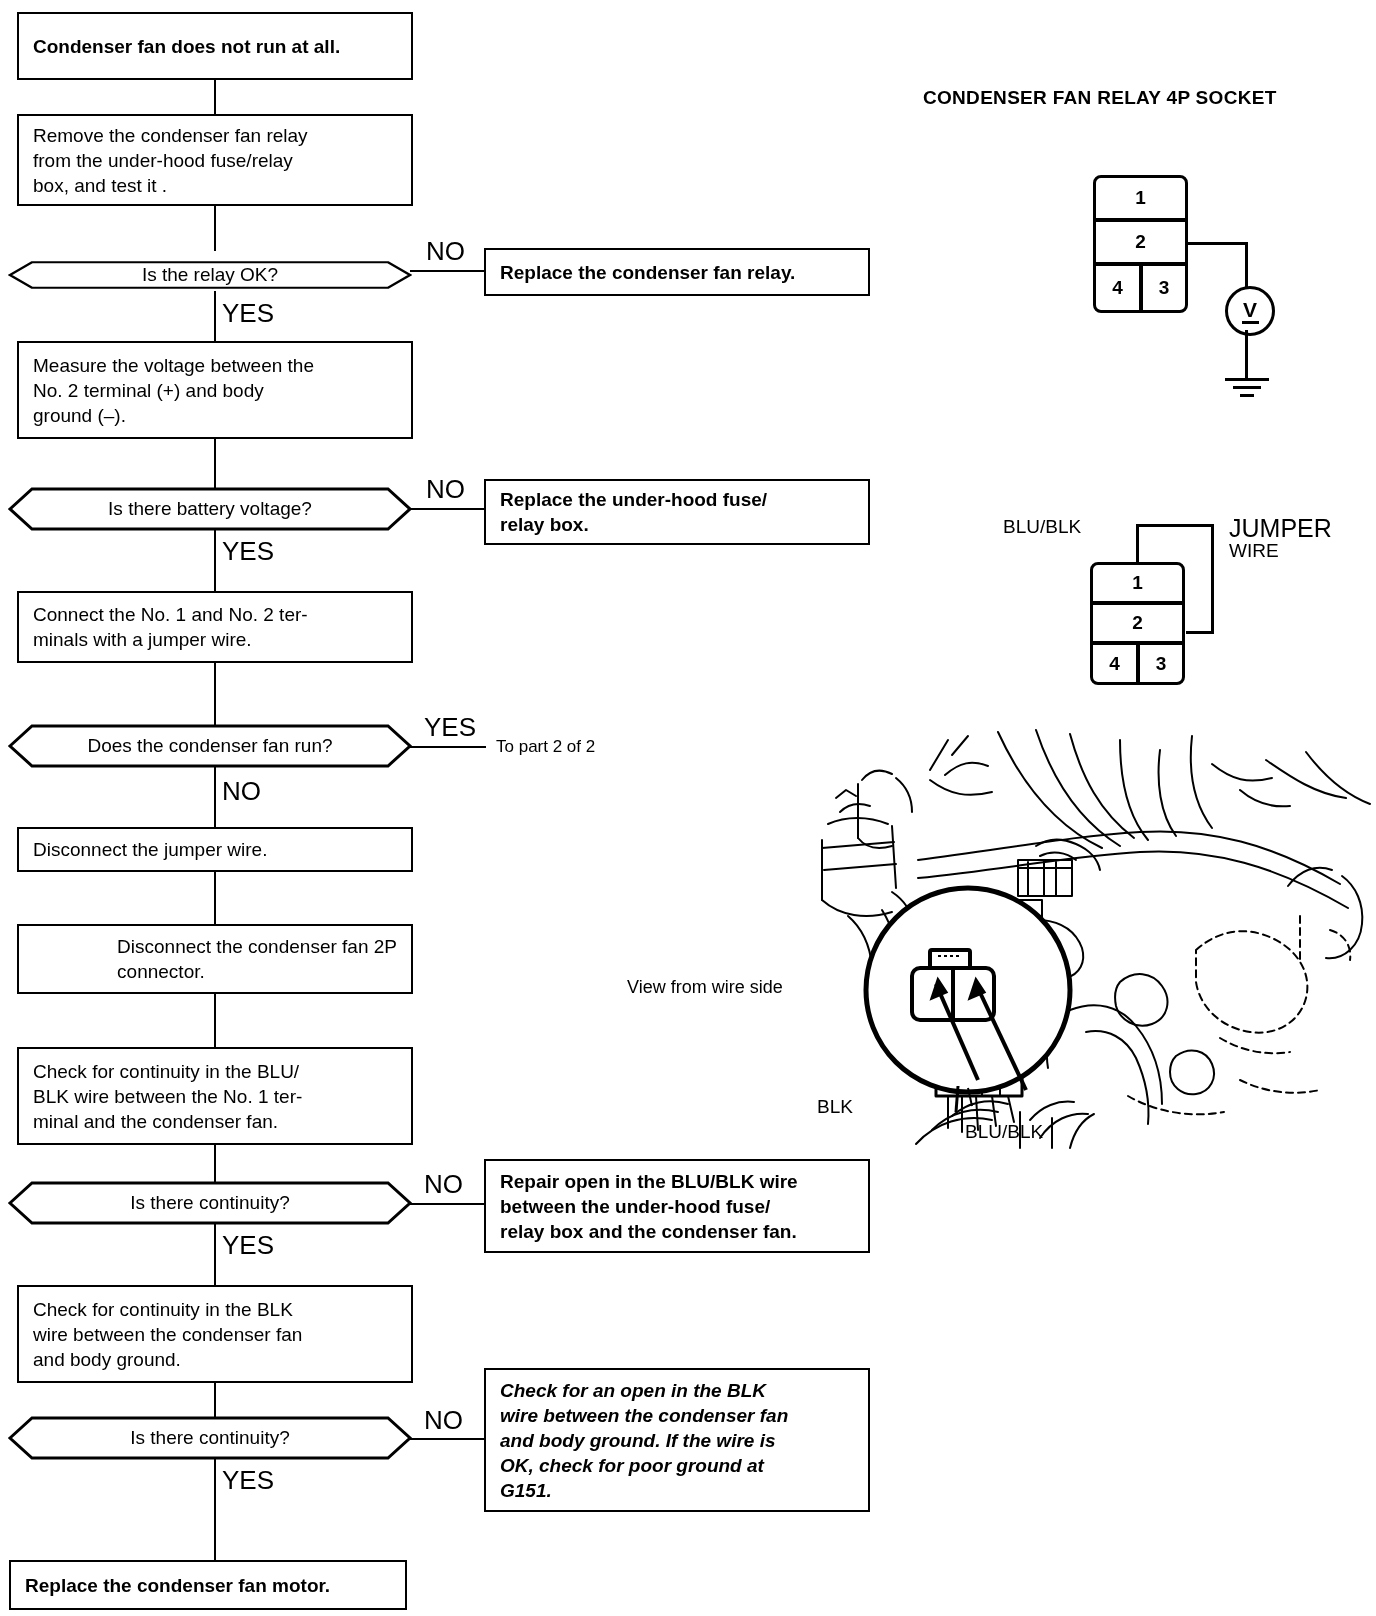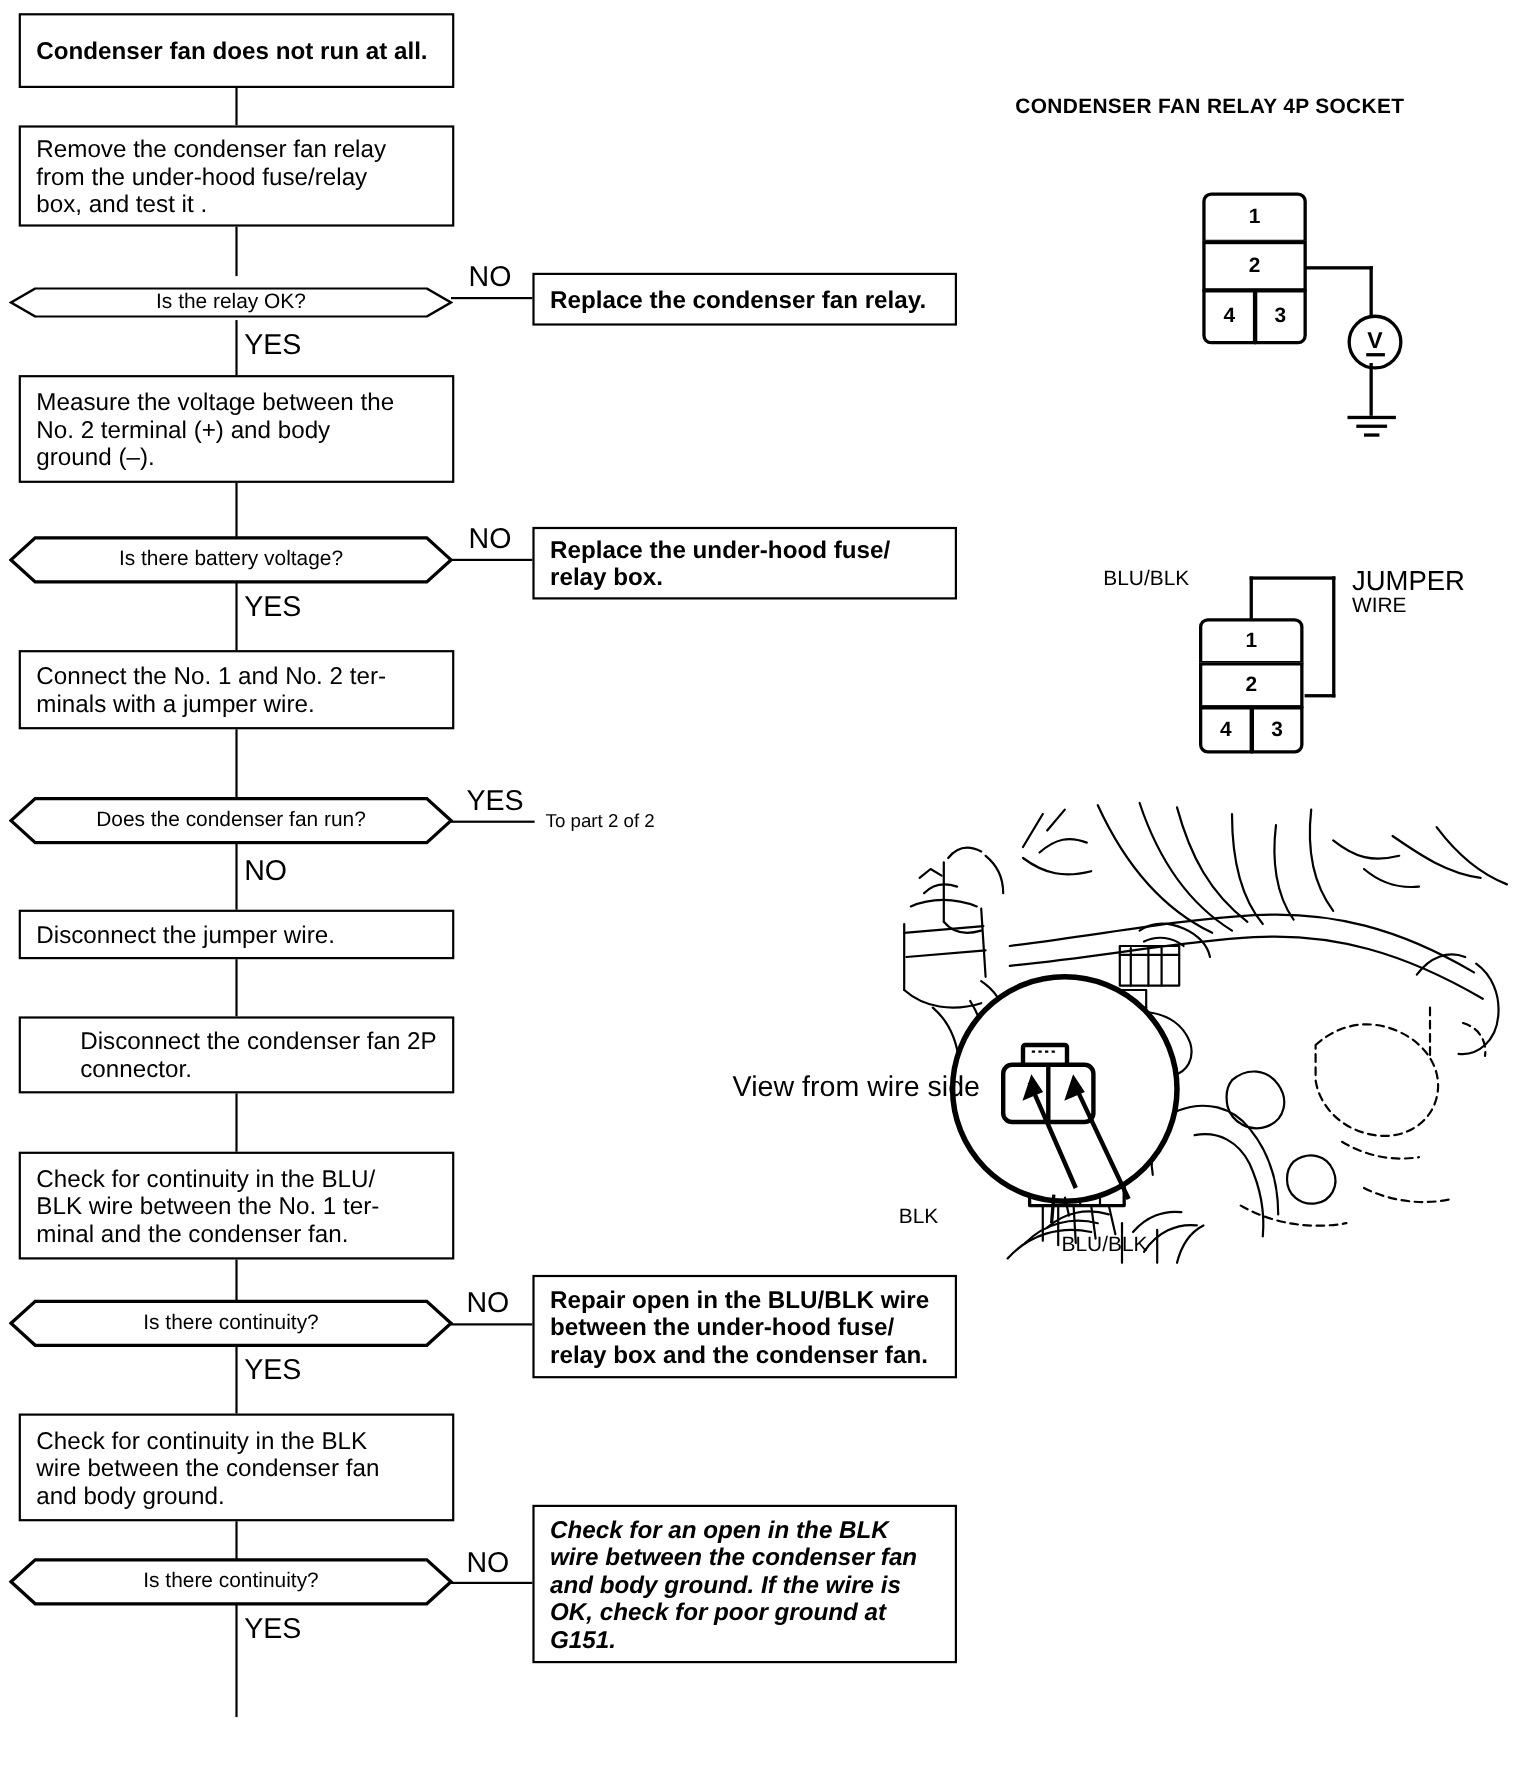--- a/index.html
+++ b/index.html
@@ -9,21 +9,21 @@
   }
   #stage{position:absolute;left:0;top:0;width:1376px;height:1616px;}
 
   
   .proc{
     position:absolute;border:2px solid #000;background:#fff;
     box-sizing:border-box;
     display:flex;align-items:center;
   }
   .proc .txt{
-    padding:0 14px;font-size:22px;line-height:25px;white-space:pre-line;
+    padding:0 14px;font-size:19px;line-height:25px;white-space:pre-line;
   }
   .proc.bold .txt{font-weight:bold;}
 
   .dec{
     position:absolute;box-sizing:border-box;
     display:flex;align-items:center;justify-content:center;
   }
   .dec svg{position:absolute;left:0;top:0;width:100%;height:100%;}
   .dec .txt{
     position:relative;font-size:19px;line-height:22px;text-align:center;
@@ -192,20 +192,23 @@
   <div class="proc bold" style="left:484px;top:1368px;width:386px;height:144px;font-style:italic;">
     <span class="txt">Check for an open in the BLK
 wire between the condenser fan
 and body ground. If the wire is
 OK, check for poor ground at
 G151.</span>
   </div>
   <div class="conn vline" style="left:214px;top:1458px;height:103px;"></div>
   <div class="blabel" style="left:222px;top:1470px;">YES</div>
 
+  <div class="proc bold" style="left:9px;top:1560px;width:398px;height:50px;">
+    <span class="txt">Replace the condenser fan motor.</span>
+  </div>
 
   <div class="illus-title" style="left:923px;top:87px;">CONDENSER FAN RELAY 4P SOCKET</div>
 
   <div class="socket" style="left:1093px;top:175px;width:95px;height:138px;">
     <div class="cell" style="left:0;top:0;width:95px;height:46px;border-top-left-radius:8px;border-top-right-radius:8px;">
       <span>1</span>
     </div>
     <div class="cell" style="left:0;top:44px;width:95px;height:46px;">
       <span>2</span>
     </div>
@@ -377,17 +380,17 @@
         <path d="M78 104 L120 200" stroke-width="4" fill="none"></path>
         <path d="M112 118 L118 100 L126 112 Z"></path>
         <path d="M118 104 L168 210" stroke-width="4" fill="none"></path>
       </g>
 
       <path d="M100 206 L98 232" stroke="#000" stroke-width="3" fill="none"></path>
       <path d="M110 208 L114 226" stroke="#000" stroke-width="2" fill="none"></path>
     </svg>
   </div>
 
-  <div class="blabel bold" style="left:627px;top:977px;font-size:26px;margin-left:39px;">View from wire side</div>
+  <div class="blabel bold" style="left:627px;top:977px;font-size:18px;">View from wire side</div>
   <div class="blabel bold" style="left:817px;top:1097px;font-size:19px;">BLK</div>
   <div class="blabel bold" style="left:965px;top:1122px;font-size:19px;">BLU/BLK</div>
 
 </div>
 
 </body></html>

